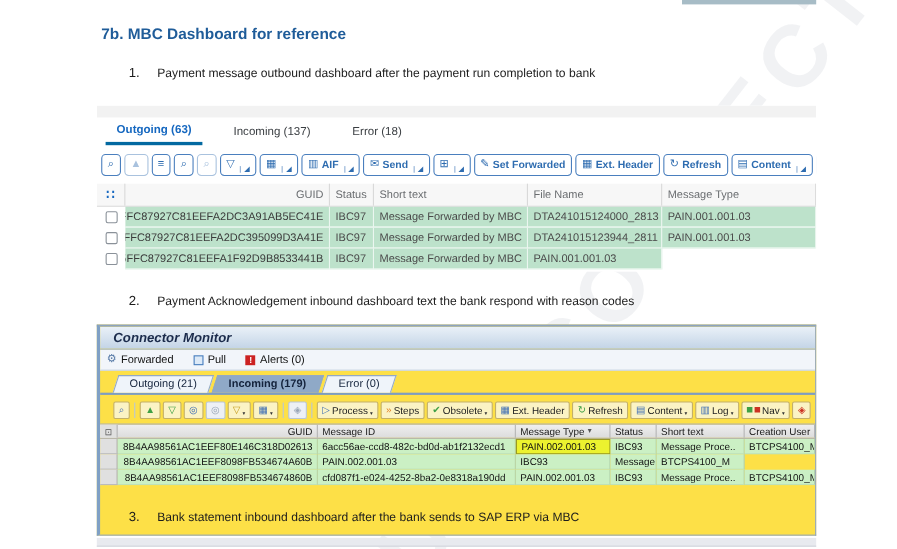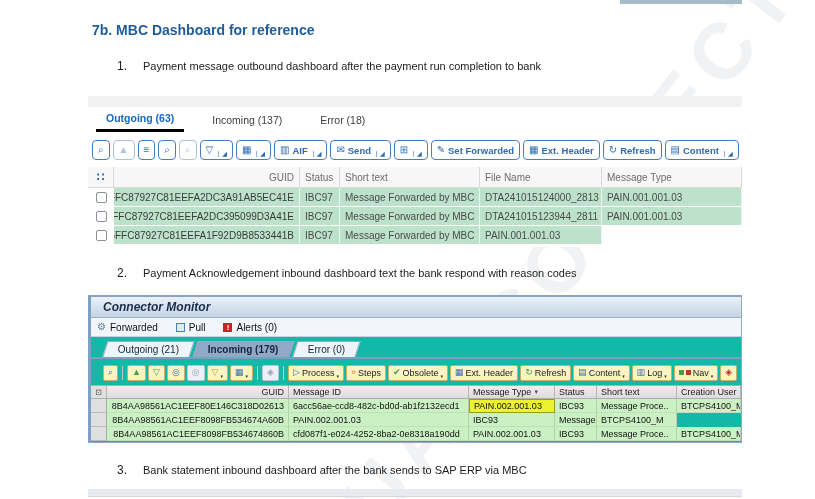--- a/index.html
+++ b/index.html
@@ -21,42 +21,42 @@
   .heading { position:absolute; left:92px; top:22px; z-index:1; font-size:14px; font-weight:bold; color:#1f5c99; }
   .li { position:absolute; left:117px; z-index:1; display:flex; align-items:baseline; }
   .li .num { font-size:12px; width:26px; }
   .li .txt { font-size:11px; }
   .li1 { top:59px; } .li2 { top:266px; } .li3 { top:463px; }
   
   .shot1 { position:absolute; left:88px; top:96px; width:654px; height:151px; background:#fff; z-index:1; overflow:hidden; }
   .s1-topstrip { height:11px; background:#f2f2f2; }
   .s1-tabs { height:25px; display:flex; align-items:stretch; padding-left:8px; background:#fff; }
   .s1-tab { display:flex; align-items:center; padding:0 10px; margin-right:18px; font-size:10.5px; color:#3a3e42; cursor:pointer; }
-  .s1-tab.active { color:#1668c0; font-weight:bold; border-bottom:3px solid #000000; }
+  .s1-tab.active { color:#1668c0; font-weight:bold; border-bottom:3px solid #0369a1; }
   .s1-toolbar { height:24px; margin-top:6px; display:flex; align-items:center; gap:3px; padding:0 4px; overflow:hidden; }
   .fb { display:flex; align-items:center; gap:3px; height:20px; padding:0 5px; background:#fff;
         border:1px solid #4a7fbe; border-radius:4px; color:#2e6cb0; font-size:9.5px; font-weight:bold;
         font-family:"Liberation Sans", sans-serif; flex:0 0 auto; cursor:pointer; }
   .fb .g { font-size:10px; line-height:1; font-weight:normal; }
   .fb.dis { border-color:#a9c2de; color:#a9c2de; }
   .fb .dd { font-size:6px; line-height:1; margin-left:2px; border-left:1px solid #8fb0d6; padding-left:3px; align-self:flex-end; margin-bottom:2px; }
   .s1-table { margin-top:5px; font-size:10px; }
   .t1-row { display:grid; grid-template-columns:26px 186px 40px 140px 122px 1fr; height:19px; align-items:center; }
   .t1-head { height:21px; background:#f7f7f7; color:#6a6d70; border-bottom:1px solid #dcdcdc; }
   .t1-head > div { padding:0 5px; border-right:1px solid #d9d9d9; height:100%; display:flex; align-items:center; overflow:hidden; }
   .t1-head .ra { justify-content:flex-end; }
   .t1-row > div { overflow:hidden; white-space:nowrap; }
   .cell-g { background:#bde2cb; height:100%; display:flex; align-items:center; padding:0 5px; border-right:1px solid rgba(255,255,255,0.7); border-bottom:1px solid #fff; color:#4a4a4a; }
   .cell-g.ra { justify-content:flex-end; color:#3a3a3a; }
   .cell-cb { display:flex; align-items:center; justify-content:center; height:100%; border-bottom:1px solid #fff; }
   .cb { width:11px; height:11px; border:1px solid #8a9199; border-radius:2px; background:#fff; cursor:pointer; }
   .selall { color:#1668c0; font-weight:bold; font-size:12px; display:flex; align-items:center; justify-content:center; cursor:pointer; }
   
-  .shot2 { position:absolute; left:88px; top:295px; width:654px; height:148px; z-index:1; overflow:hidden;
-           background:#14b8a6; border:1px solid #94a8c0; border-top:2px solid #8ca3bf; border-left:3px solid #7fa0c5; }
+  .shot2 { position:absolute; left:88px; top:295px; width:654px; height:192px; z-index:1; overflow:hidden;
+           background:#fde047; border:1px solid #94a8c0; border-top:2px solid #8ca3bf; border-left:3px solid #7fa0c5; }
   .s2-title { height:21px; background:linear-gradient(#eaf1f8,#c3d4e6); border-bottom:1px solid #9fb2c8;
               display:flex; align-items:center; padding-left:12px; font-size:12px; font-weight:bold; font-style:italic; color:#1b2b4b; }
   .s2-menu { height:19px; background:#f2f5fa; border-bottom:1px solid #c6d2e0; display:flex; align-items:center; gap:18px; padding-left:6px; font-size:10px; color:#111; }
   .s2-menu .mi { display:flex; align-items:center; gap:4px; cursor:pointer; }
   .mi .mic { font-size:10px; color:#5a7ca8; line-height:1; }
   .ic-pull { width:9px; height:9px; border:1px solid #4a7fbe; background:#dce9f7; }
   .ic-alert { width:9px; height:9px; background:#cc2222; color:#fff; font-size:8px; line-height:9px; text-align:center; font-weight:bold; }
   .s2-tabrow { display:flex; align-items:flex-end; height:22px; padding-left:14px; border-bottom:2px solid #7d9dc2; }
   .s2-tab { height:16px; display:flex; align-items:center; padding:0 12px; margin-right:3px; font-size:10px; color:#14233c;
             background:#eff4fa; border:1px solid #93a9c4; border-bottom:none; transform:skewX(-18deg); cursor:pointer; }

